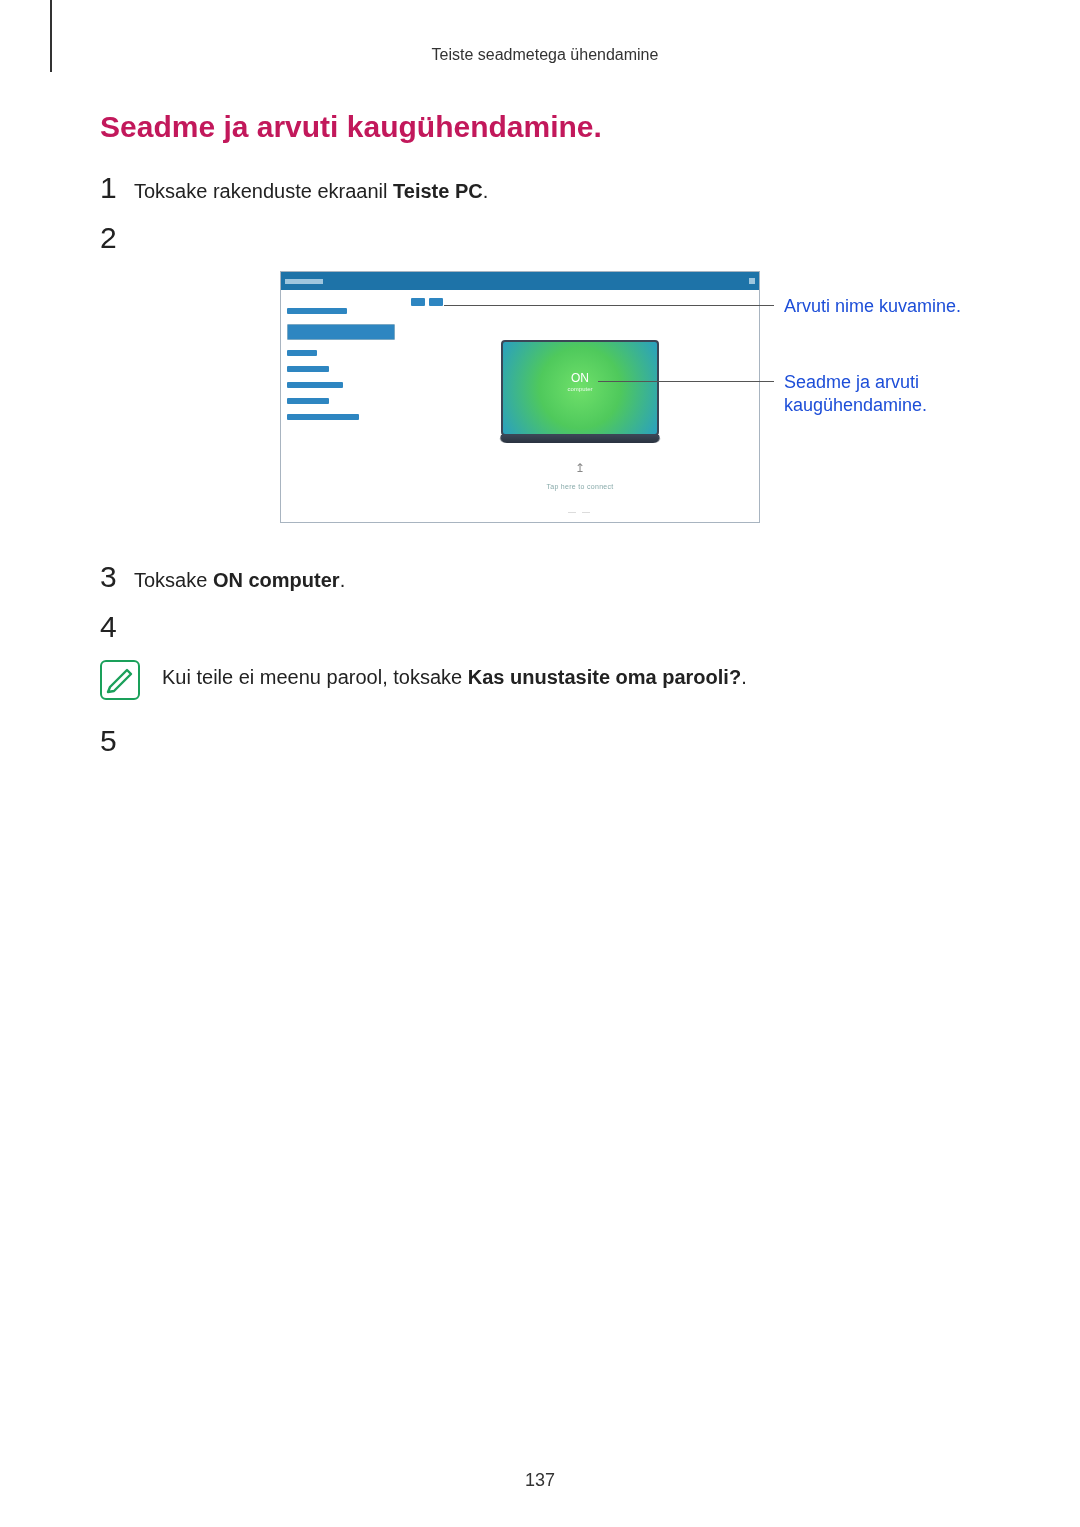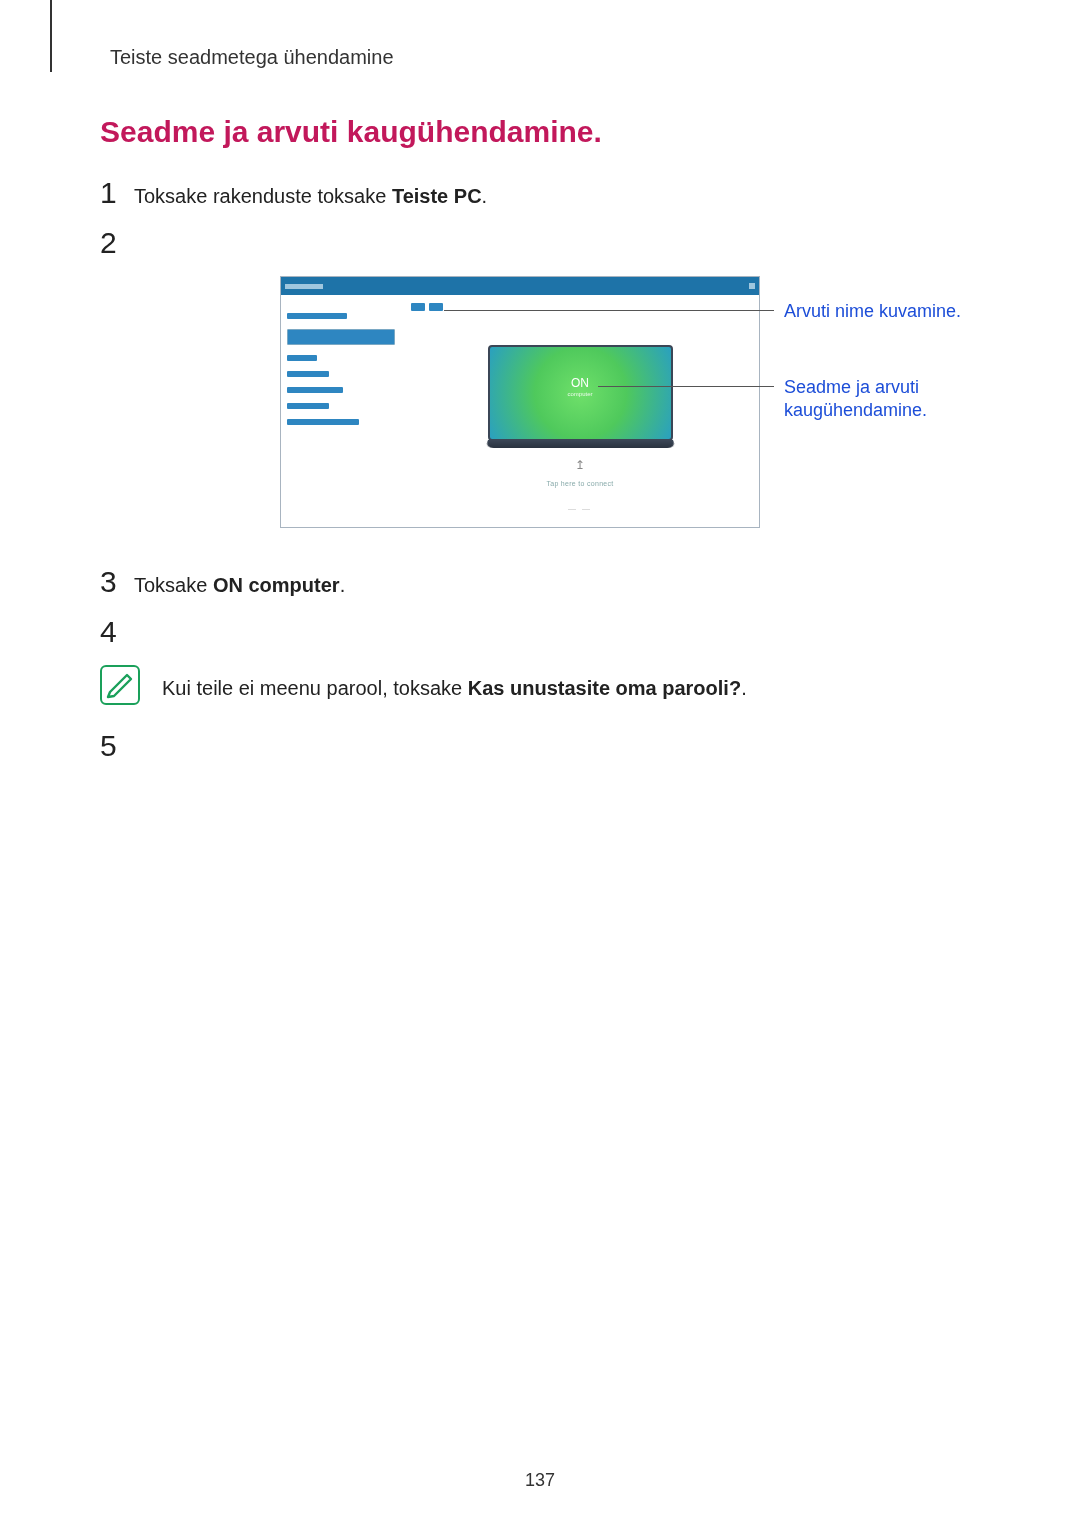--- a/index.html
+++ b/index.html
@@ -19,24 +19,25 @@
   }
   .left-rule {
     position: absolute;
     left: 50px;
     top: 0;
     width: 0;
     height: 72px;
     border-left: 2px solid #333;
   }
   .running-head {
-    font-size: 20px;
+    font-size: 16px;
     color: #333;
     margin-left: 10px;
     margin-bottom: 46px;
+    text-align: center;
   }
   h1.section-title {
     color: #c2185b;
     font-size: 30px;
     font-weight: 700;
     margin: 0 0 28px 0;
   }
   .step {
     display: flex;
     align-items: baseline;
@@ -124,22 +125,22 @@
     display: flex;
     gap: 4px;
     align-items: center;
     margin-bottom: 34px;
   }
   .pc-name-row .chip {
     width: 14px; height: 8px; background: #2e86c1; border-radius: 1px;
   }
   .laptop {
     position: relative;
-    width: 185px;
-    margin: 8px auto;
+    width: 158px;
+    margin: 16px auto;
   }
   .laptop-screen {
     height: 92px;
     border: 2px solid #3b4656;
     border-radius: 4px;
     background: radial-gradient(circle at 50% 50%, #6fe06a 0%, #4fc95c 45%, #2aa0c0 100%);
     position: relative;
   }
   .laptop-on {
     position: absolute;
@@ -189,21 +190,21 @@
     color: #1d4ed8;
     line-height: 1.25;
     width: 200px;
   }
   .callout.c1 { top: 24px; }
   .callout.c2 { top: 100px; }
 
   
   .note-row {
     display: flex;
-    align-items: center;
+    align-items: flex-start;
     gap: 22px;
     margin: 10px 0 26px 0;
   }
   .note-icon {
     width: 36px;
     height: 36px;
     border: 2.5px solid #1aa05a;
     border-radius: 6px;
     position: relative;
     flex: 0 0 36px;
@@ -231,21 +232,21 @@
 
 <div class="page">
 
   <div class="running-head">Teiste seadmetega ühendamine</div>
 
   <h1 class="section-title">Seadme ja arvuti kaugühendamine.</h1>
 
   <div class="step">
     <div class="step-num">1</div>
     <div class="step-text">
-      <span>Toksake rakenduste toksake </span><b>Teiste PC</b><span>.</span>
+      <span>Toksake rakenduste ekraanil </span><b>Teiste PC</b><span>.</span>
     </div>
   </div>
 
   <div class="step">
     <div class="step-num">2</div>
   </div>
 
   <div class="illus-wrap">
     <div class="pc-window">
       <div class="titlebar">

